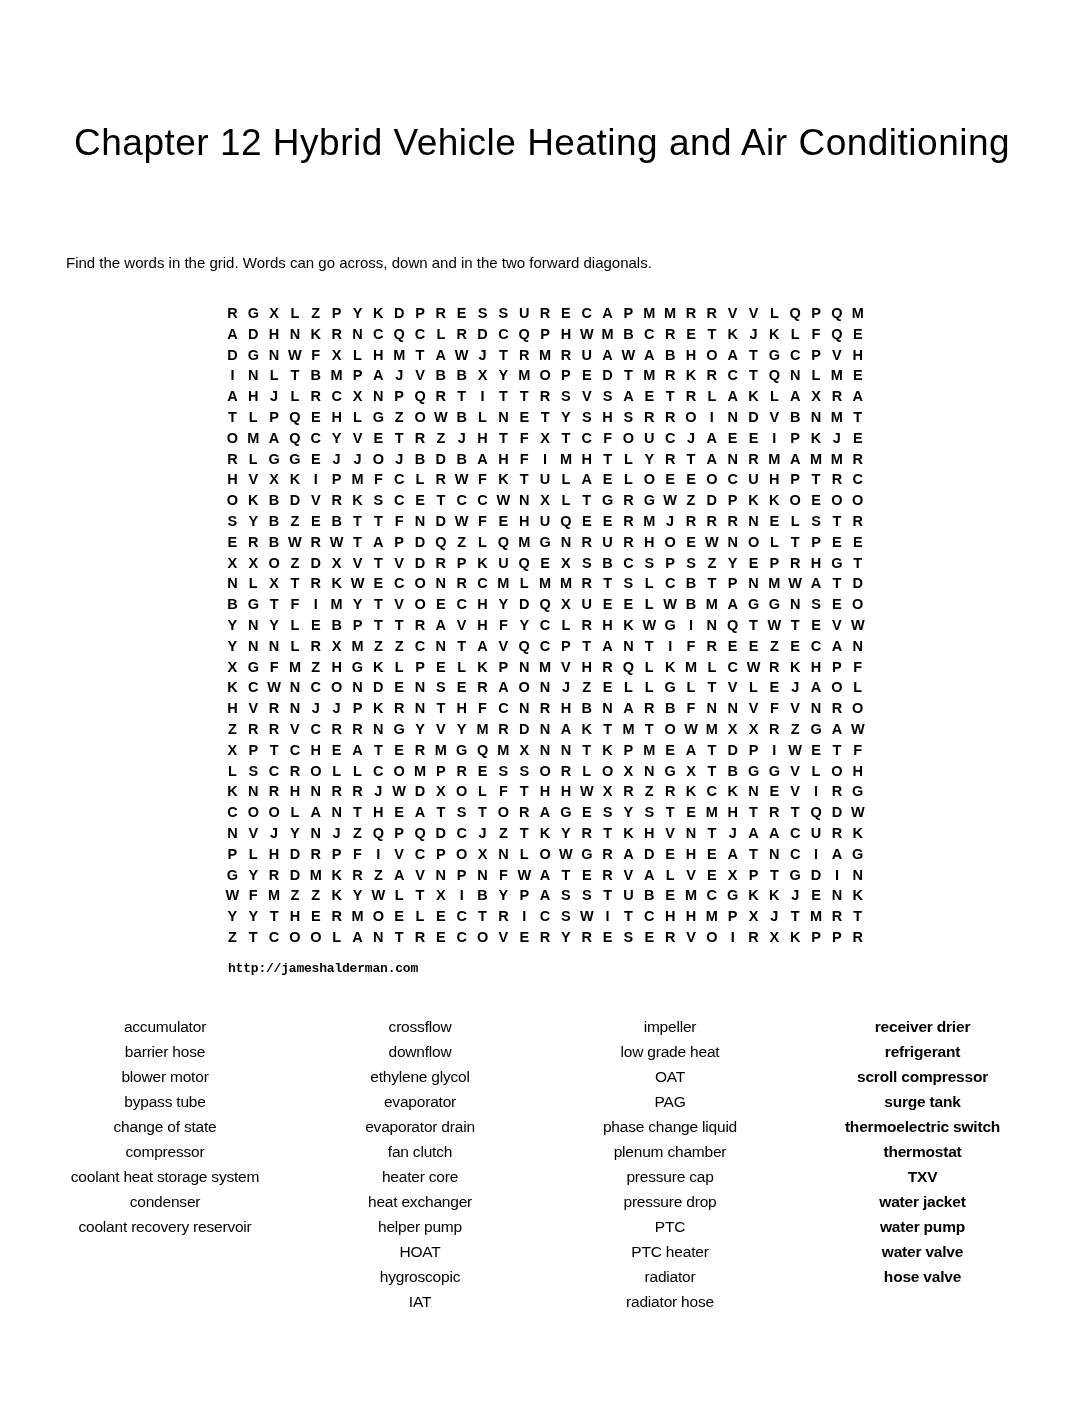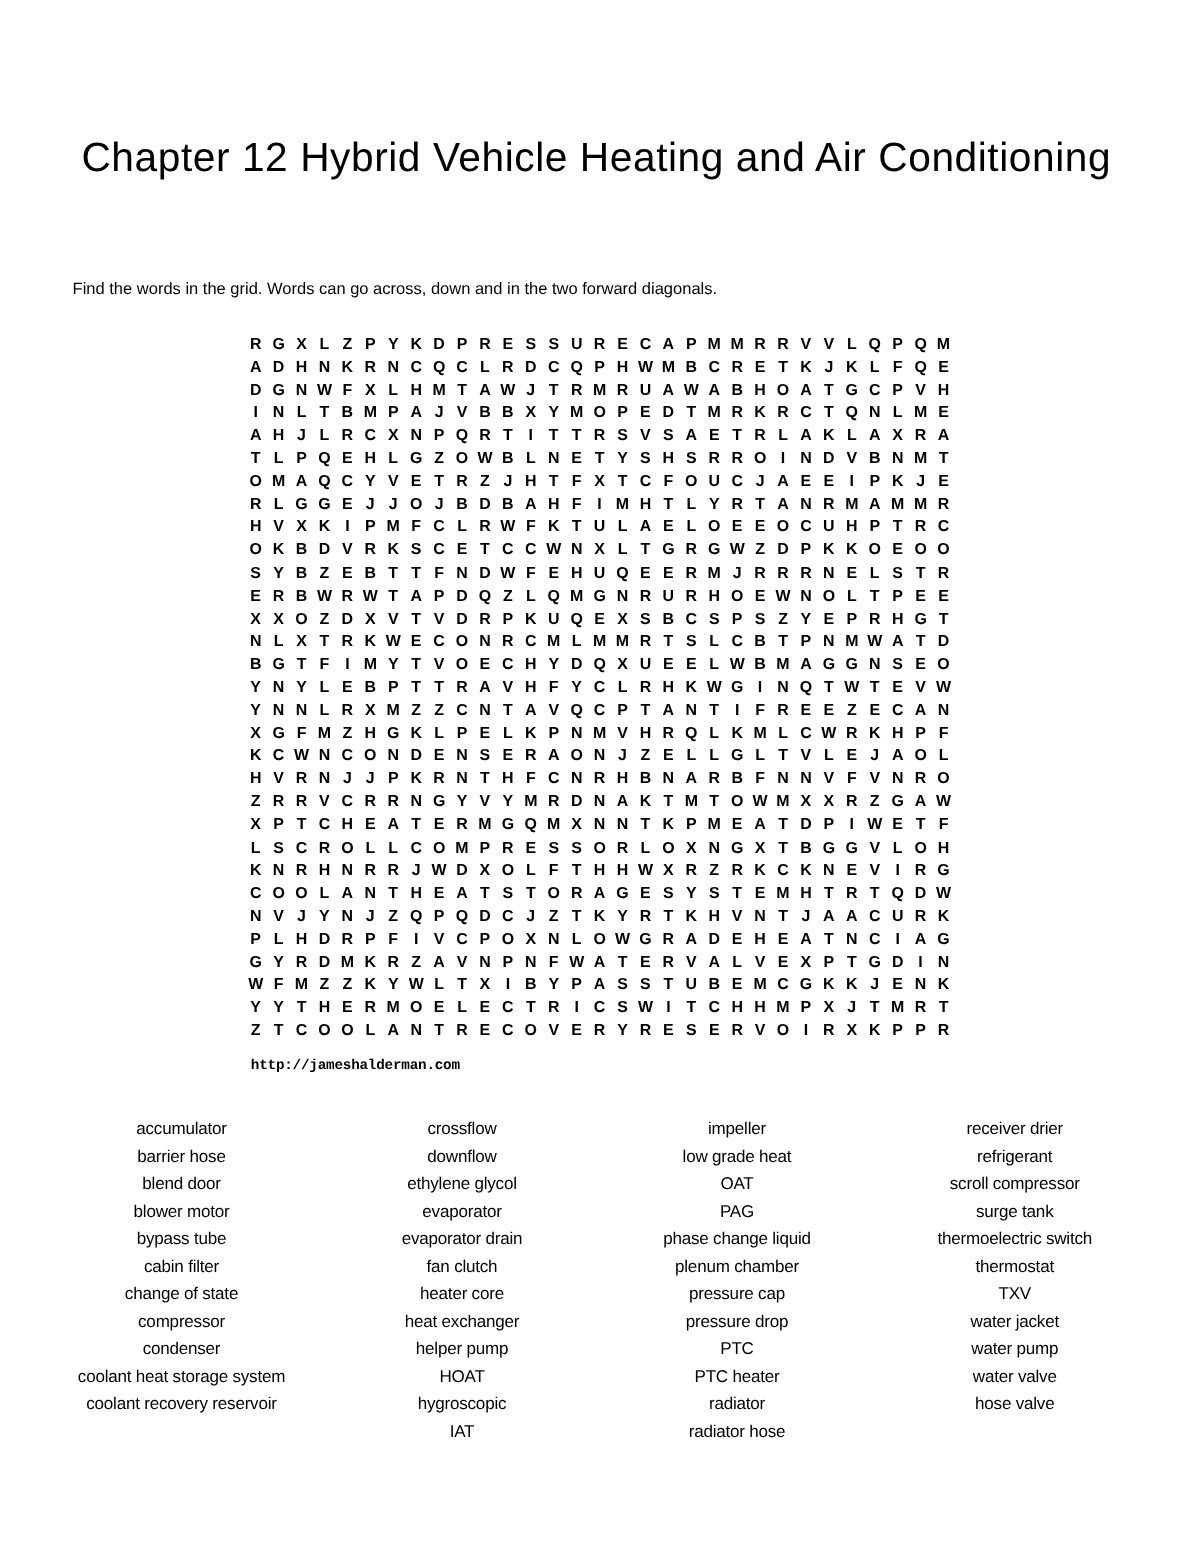--- a/index.html
+++ b/index.html
@@ -29,21 +29,21 @@
   }
   .source-url{
     position:absolute;top:961px;left:228px;
     font-size:13px;font-weight:bold;letter-spacing:-0.2px;font-family:Liberation Mono, monospace;
   }
   .word-list{position:absolute;top:1014px;left:0;width:992px;height:320px;}
   .word-col{position:absolute;top:0;text-align:center;font-size:15.5px;line-height:25px;letter-spacing:-0.2px;}
   .word-col-1{left:30px;width:270px;}
   .word-col-2{left:330px;width:180px;}
   .word-col-3{left:555px;width:230px;}
-  .word-col-4{left:795px;width:255px;}
+  .word-col-4{left:795px;width:255px;font-weight:bold;}
   .word-item{white-space:nowrap;}
 </style>
 </head>
 <body>
 
 <h1 class="page-title">Chapter 12 Hybrid Vehicle Heating and Air Conditioning</h1>
 
 <p class="instructions">Find the words in the grid. Words can go across, down and in the two forward diagonals.</p>
 
 <div class="word-grid">
@@ -1071,28 +1071,26 @@
       <span class="grid-cell">R</span>
     </div>
   </div>
 
 <div class="source-url">http://jameshalderman.com</div>
 
 <div class="word-list">
   <div class="word-col word-col-1">
       <div class="word-item">accumulator</div>
       <div class="word-item">barrier hose</div>
-      <div class="word-item">blend door</div>
       <div class="word-item">blower motor</div>
       <div class="word-item">bypass tube</div>
-      <div class="word-item">cabin filter</div>
       <div class="word-item">change of state</div>
       <div class="word-item">compressor</div>
+      <div class="word-item">coolant heat storage system</div>
       <div class="word-item">condenser</div>
-      <div class="word-item">coolant heat storage system</div>
       <div class="word-item">coolant recovery reservoir</div>
     </div>
   <div class="word-col word-col-2">
       <div class="word-item">crossflow</div>
       <div class="word-item">downflow</div>
       <div class="word-item">ethylene glycol</div>
       <div class="word-item">evaporator</div>
       <div class="word-item">evaporator drain</div>
       <div class="word-item">fan clutch</div>
       <div class="word-item">heater core</div>

